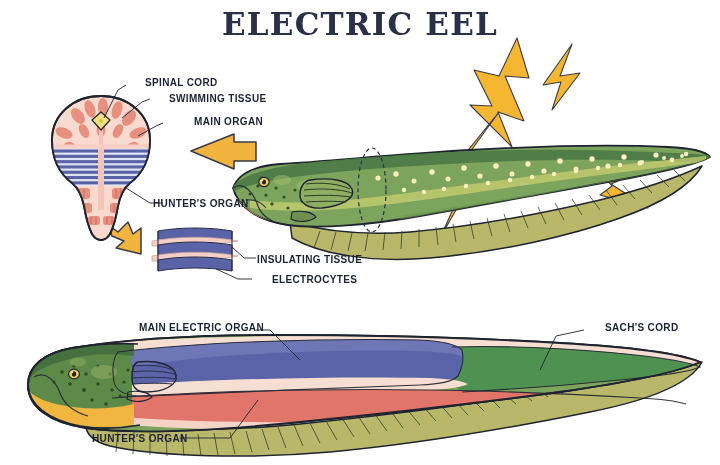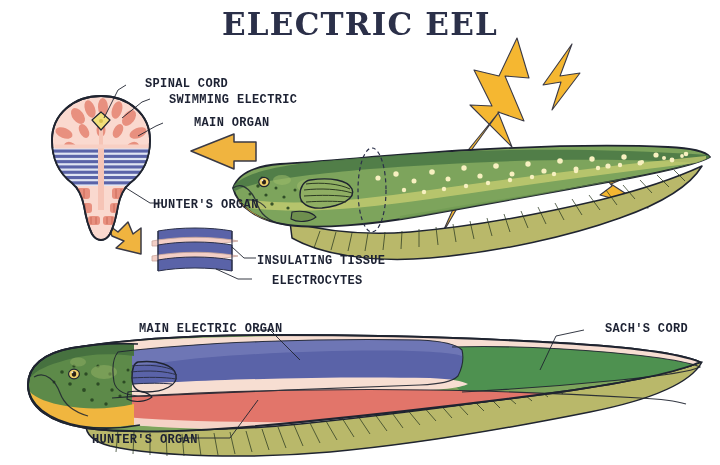--- a/index.html
+++ b/index.html
@@ -34,23 +34,23 @@
     text-align: center;
     font-family: "DejaVu Serif", serif;
     font-weight: bold;
     font-size: 31px;
     letter-spacing: 1.2px;
     color: #2b3049;
     white-space: nowrap;
   }
   .lbl {
     position: absolute;
-    font-family: Liberation Mono, monospace;
+    font-family: Liberation Sans, sans-serif;
     font-weight: bold;
-    font-size: 12px;
+    font-size: 10px;
     letter-spacing: 0.35px;
     color: #1d2233;
     white-space: nowrap;
     line-height: 1;
     padding-left: 17px;
   }
   .lbl.r { }
 </style>
 </head>
 <body>
@@ -503,21 +503,21 @@
     </g>
 
     <g fill="none" stroke="#1f2430" stroke-width="0.9">
       <path d="M300,360 L270,330 L256,330"></path>
       <path d="M540,370 L556,336 L584,330"></path>
       <path d="M258,400 L230,438 L180,438"></path>
     </g>
   </svg>
 
   <div class="lbl" style="left:128px; top:78px;">SPINAL CORD</div>
-  <div class="lbl" style="left:152px; top:94px;">SWIMMING ELECTRIC</div>
+  <div class="lbl" style="left:152px; top:94px;">SWIMMING TISSUE</div>
   <div class="lbl" style="left:165px; top:117px;margin-left:12px;">MAIN ORGAN</div>
   <div class="lbl" style="left:136px; top:199px;">HUNTER'S ORGAN</div>
 
   <div class="lbl" style="left:240px; top:255px;">INSULATING TISSUE</div>
   <div class="lbl" style="left:255px; top:275px;">ELECTROCYTES</div>
 
   <div class="lbl r" style="left:122px; top:323px; width:130px;">MAIN ELECTRIC ORGAN</div>
   <div class="lbl" style="left:588px; top:323px;">SACH'S CORD</div>
   <div class="lbl r" style="left:75px; top:434px; width:100px;">HUNTER'S ORGAN</div>
 

